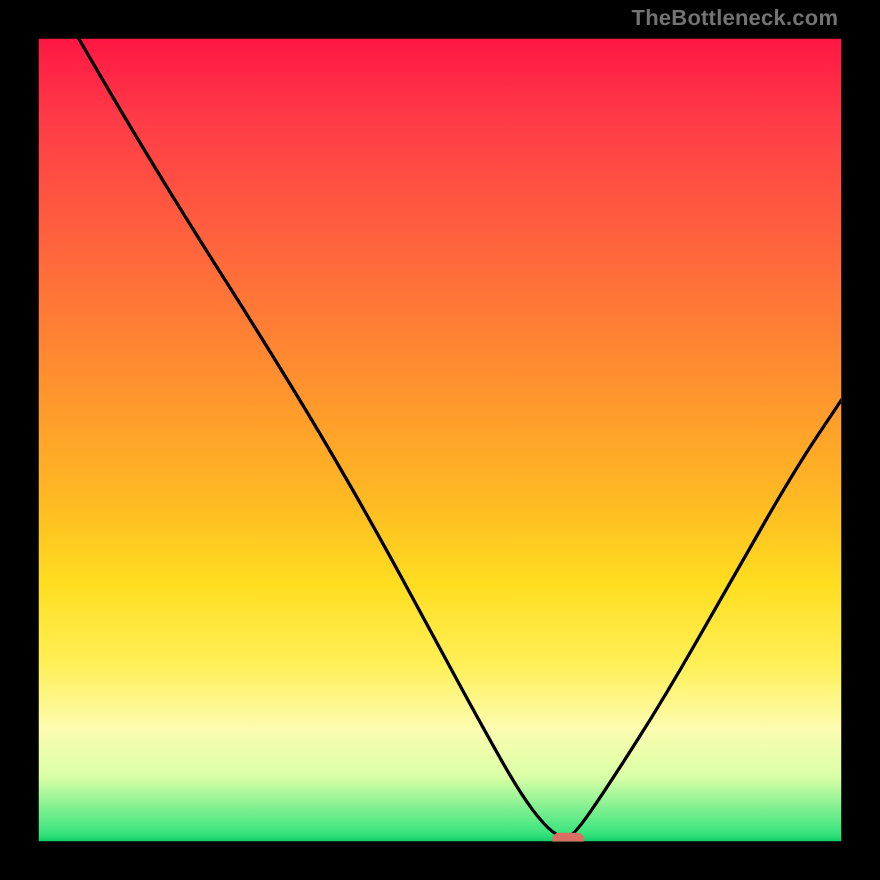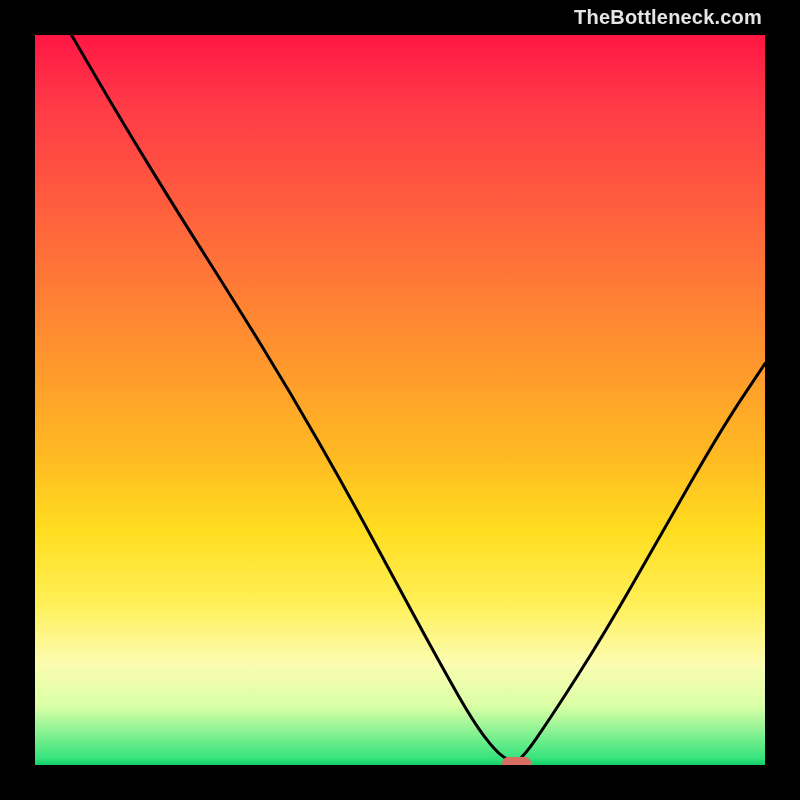--- a/index.html
+++ b/index.html
@@ -46,21 +46,21 @@
       #38e47e 99%,
       #12cf66 100%
     );
   }
   .watermark {
     position: absolute;
     top: 6px;
     right: 38px;
     font-size: 20px;
     font-weight: 600;
-    color: #e5e5e5;
+    color: #737373;
     letter-spacing: 0.2px;
     user-select: none;
   }
   svg.curve {
     position: absolute;
     inset: 0;
   }
   .marker {
     position: absolute;
     border-radius: 8px;

